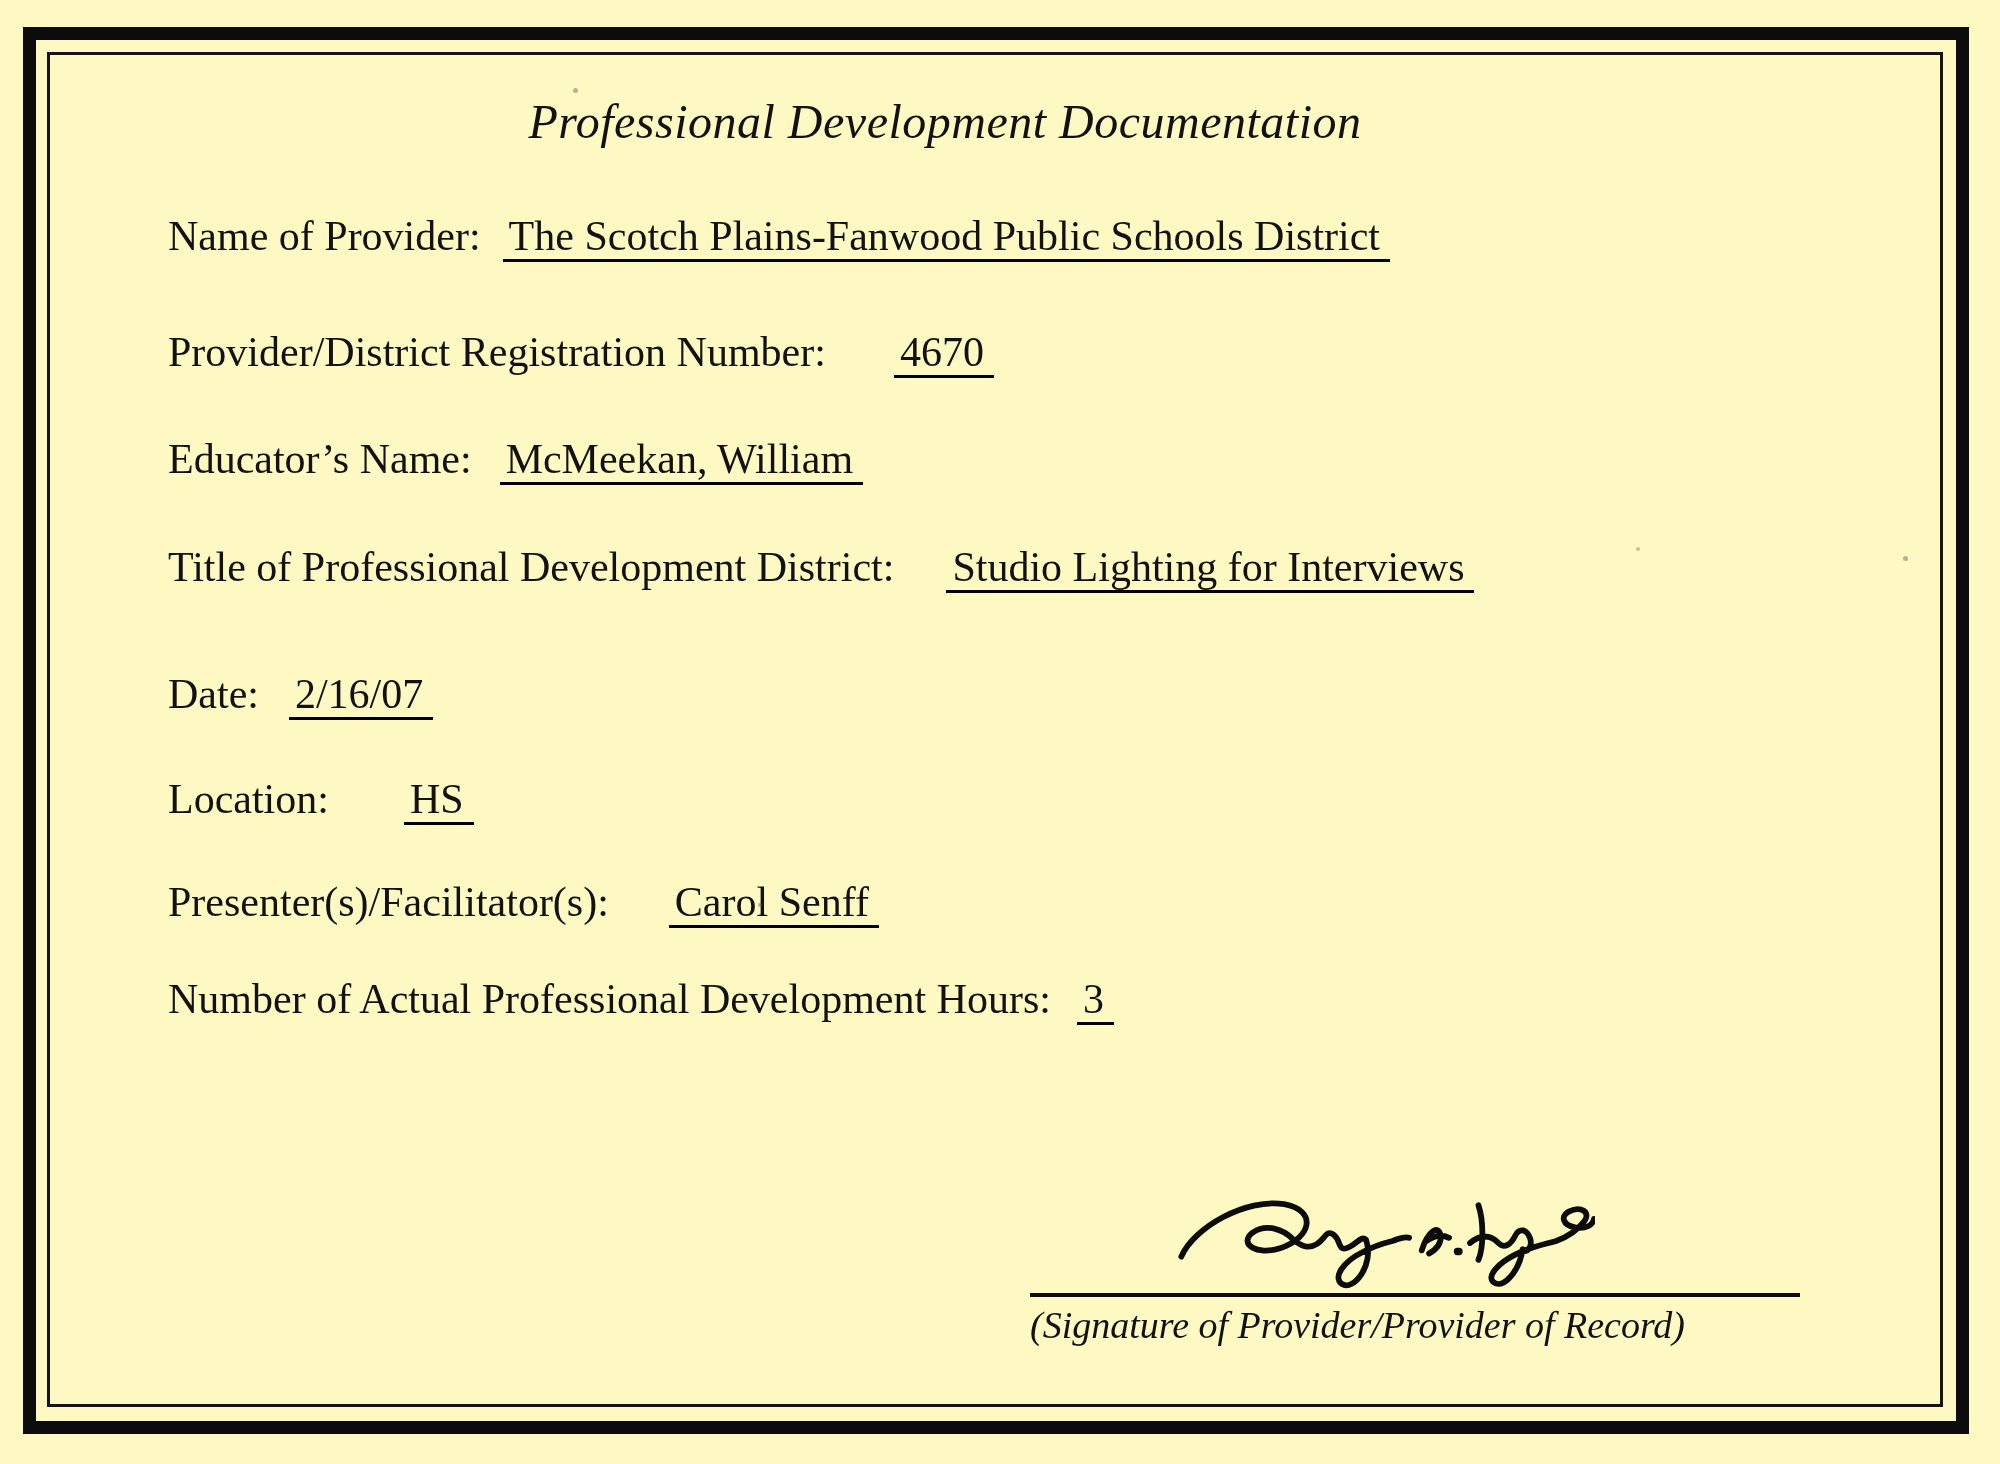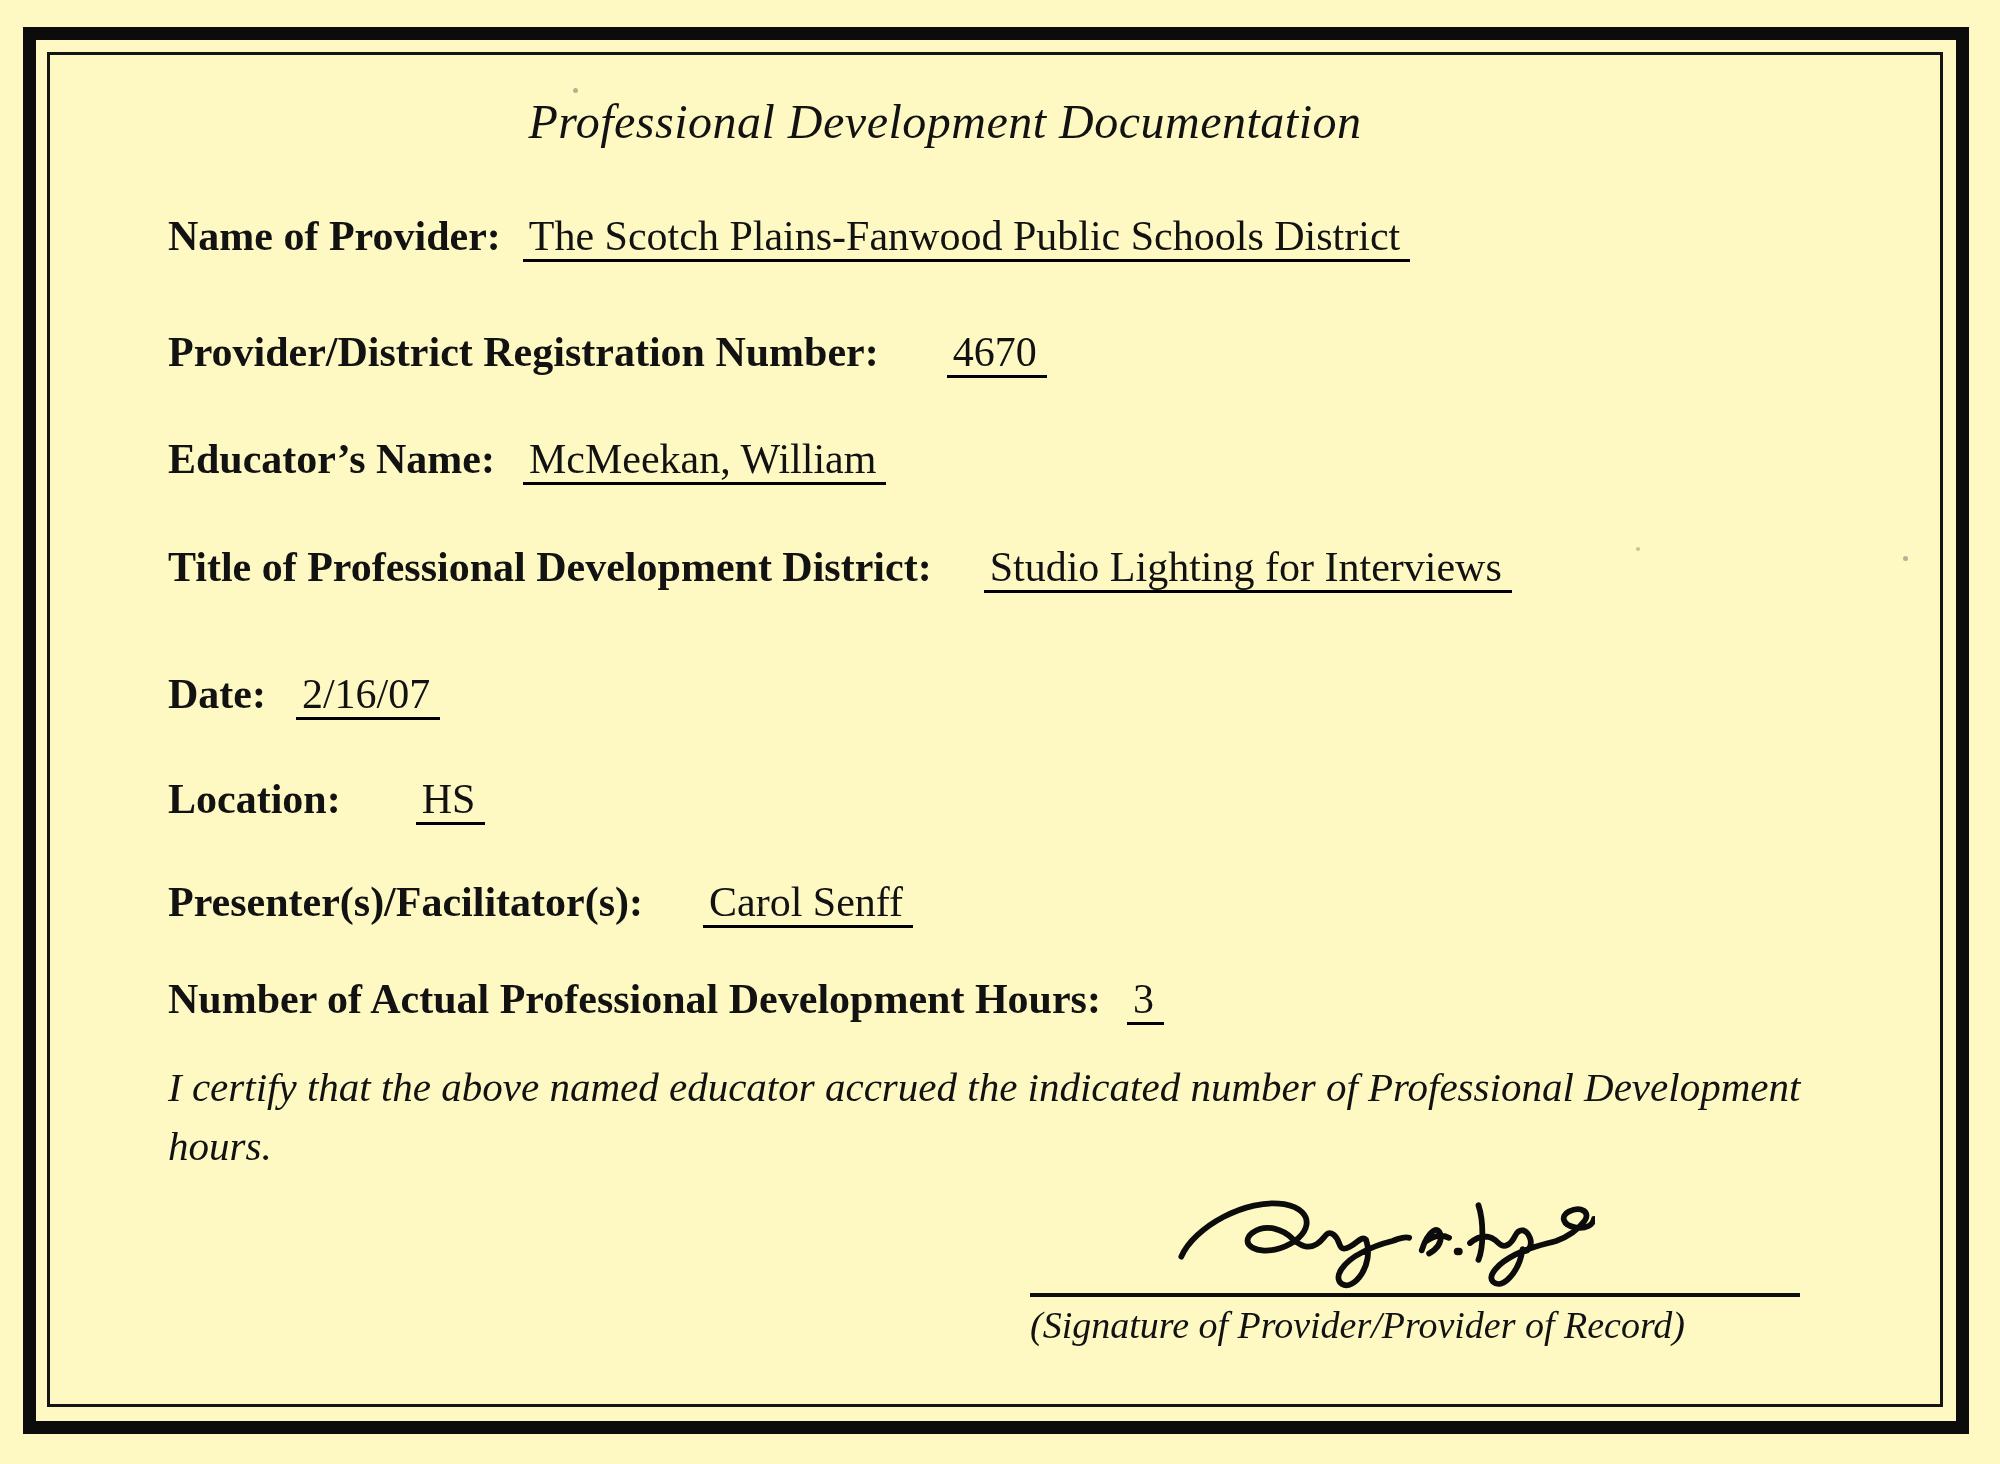--- a/index.html
+++ b/index.html
@@ -38,21 +38,21 @@
     font-style: italic;
     letter-spacing: 0.5px;
   }
   .field-row {
     position: absolute;
     left: 168px;
     font-size: 42px;
     line-height: 1;
     white-space: nowrap;
   }
-  .field-label { display: inline-block; font-weight: bold; }
+  .field-label { display: inline-block; }
   .field-value {
     display: inline-block;
     border-bottom: 3px solid #000000;
     padding: 0 10px 2px 6px;
   }
   .r1 { top: 215px; } .r1 .field-value { margin-left: 22px; }
   .r2 { top: 331px; } .r2 .field-value { margin-left: 68px; }
   .r3 { top: 438px; } .r3 .field-value { margin-left: 28px; }
   .r4 { top: 546px; } .r4 .field-value { margin-left: 52px; }
   .r5 { top: 673px; } .r5 .field-value { margin-left: 30px; }
@@ -137,21 +137,20 @@
   </div>
 
   <div class="field-row r7">
     <span class="field-label">Presenter(s)/Facilitator(s):</span><span class="field-value">Carol Senff</span>
   </div>
 
   <div class="field-row r8">
     <span class="field-label">Number of Actual Professional Development Hours:</span><span class="field-value">3</span>
   </div>
 
-  <p class="certification">I certify that the above named educator accrued the indicated number of Professional Development hours.</p>
 
   <svg class="signature-svg" viewBox="0 0 400 100" fill="none" stroke="#0c0c0c" stroke-width="5.5" stroke-linecap="round" stroke-linejoin="round" aria-label="Margaret H. Hayes">
     <path d="M 6,64 C 18,36 68,8 104,14 C 136,20 130,46 100,56 C 78,63 60,52 74,41 C 87,32 103,38 112,47
              C 120,54 127,57 135,52 C 143,47 144,38 151,43 C 158,48 155,58 163,56
              C 173,53 177,43 182,48 C 190,72 170,97 159,90 C 150,84 160,69 178,60 C 189,54 199,51 207,49
              C 214,47 218,44 223,46"></path>
     <path d="M 235,58 C 241,39 251,33 253,44 C 254,53 247,58 242,61 M 238,50 C 247,43 255,43 261,46"></path>
     <path d="M 269,59 L 270.5,59" stroke-width="7"></path>
     <path d="M 289,15 C 294,30 294,55 289,67
              M 281,51 C 293,41 302,45 308,51 C 314,57 320,52 324,44 C 328,36 335,38 338,46 C 341,54 335,62 331,57

